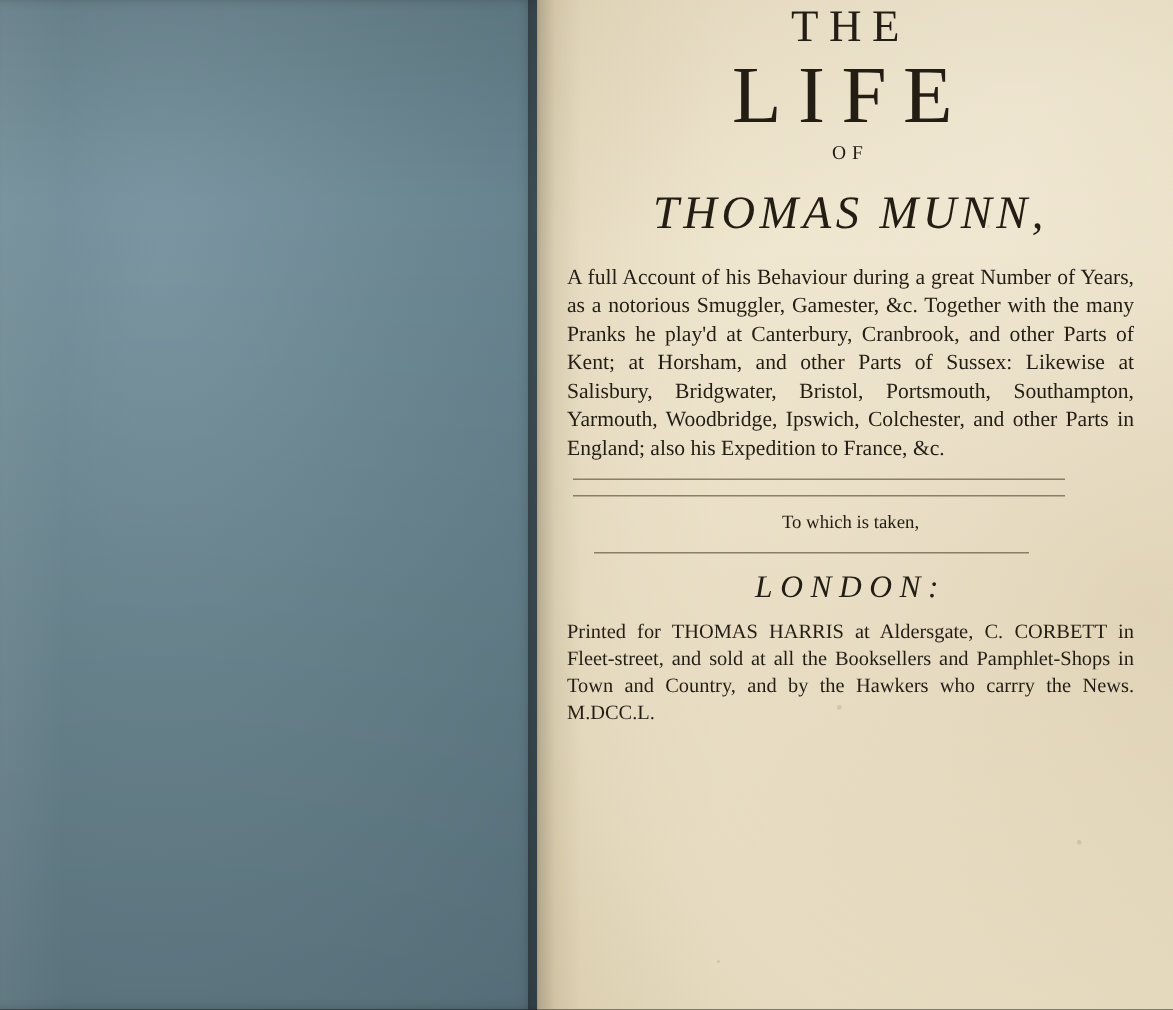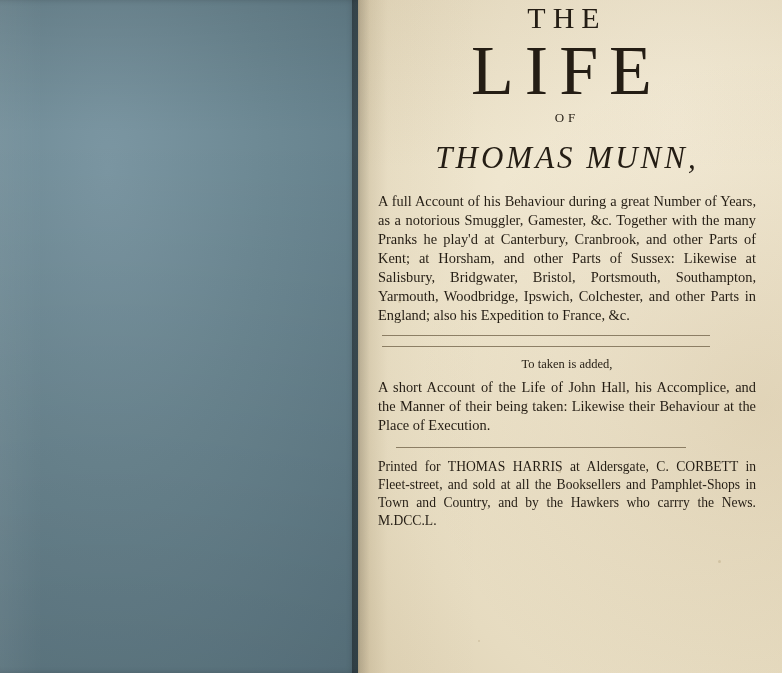--- a/index.html
+++ b/index.html
@@ -76,21 +76,21 @@
   }
   
   .line-the {
     font-size: 30px;
     letter-spacing: 7px;
     margin: 0 0 2px 0;
     line-height: 1.05;
     font-weight: 400;
   }
   .line-life {
-    font-size: 70px;
+    font-size: 54px;
     letter-spacing: 11px;
     line-height: 1.0;
     margin: 0 0 4px 0;
     font-weight: 400;
   }
   .line-of {
     font-size: 13px;
     letter-spacing: 4px;
     margin: 0 0 14px 0;
   }
@@ -185,24 +185,24 @@
 
 
 
       <div class="blk jst">A full Account of his Behaviour during a great Number of Years, as a notorious Smuggler, Gamester, &amp;c. Together with the many Pranks he play'd at Canterbury, Cranbrook, and other Parts of Kent; at Horsham, and other Parts of Sussex: Likewise at Salisbury, Bridgwater, Bristol, Portsmouth, Southampton, Yarmouth, Woodbridge, Ipswich, Colchester, and other Parts in England; also his Expedition to France, &amp;c.</div>
 
       <hr class="rule">
 
 
       <hr class="rule">
 
-      <div class="small-center">To taken is added,</div>
-
-      <div class="blk jst">A short Account of the Life of John Hall, his Accomplice, and the Manner of their being taken: Likewise their Behaviour at the Place of Execution.</div>
+      <div class="small-center">To which is taken,</div>
+
 
       <hr class="rule short">
 
+      <div class="london">LONDON:</div>
 
       <div class="imprint">Printed for THOMAS HARRIS at Aldersgate, C. CORBETT in Fleet-street, and sold at all the Booksellers and Pamphlet-Shops in Town and Country, and by the Hawkers who carrry the News. M.DCC.L.</div>
 
     </div>
   </div>
 </div>
 
 </body></html>

